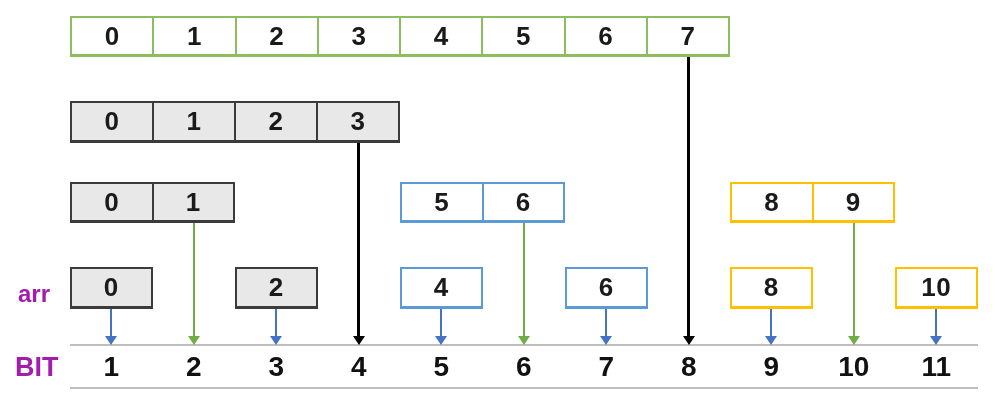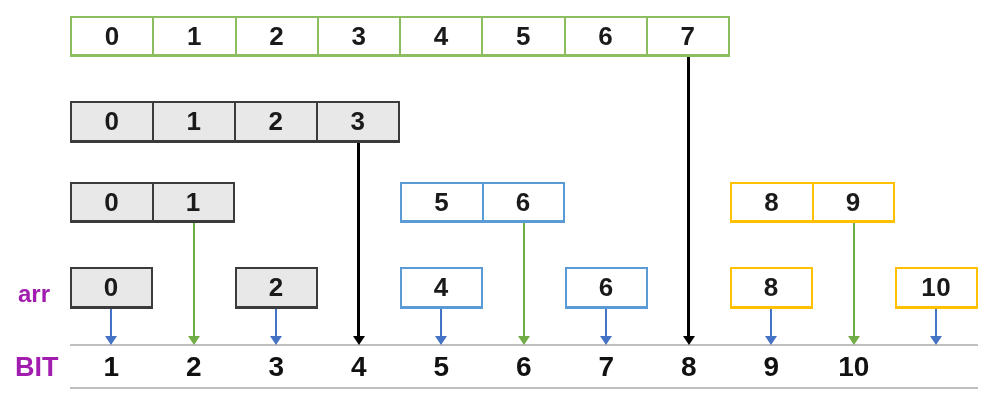--- a/index.html
+++ b/index.html
@@ -129,13 +129,14 @@
     <div class="bit-num" style="left: 70px; width: 82.5px;">1</div>
     <div class="bit-num" style="left: 152.5px; width: 82.5px;">2</div>
     <div class="bit-num" style="left: 235px; width: 82.5px;">3</div>
     <div class="bit-num" style="left: 317.5px; width: 82.5px;">4</div>
     <div class="bit-num" style="left: 400px; width: 82.5px;">5</div>
     <div class="bit-num" style="left: 482.5px; width: 82.5px;">6</div>
     <div class="bit-num" style="left: 565px; width: 82.5px;">7</div>
     <div class="bit-num" style="left: 647.5px; width: 82.5px;">8</div>
     <div class="bit-num" style="left: 730px; width: 82.5px;">9</div>
     <div class="bit-num" style="left: 812.5px; width: 82.5px;">10</div>
+    <div class="bit-num" style="left: 895px; width: 82.5px;">11</div>
   </div>
 
 </body></html>

